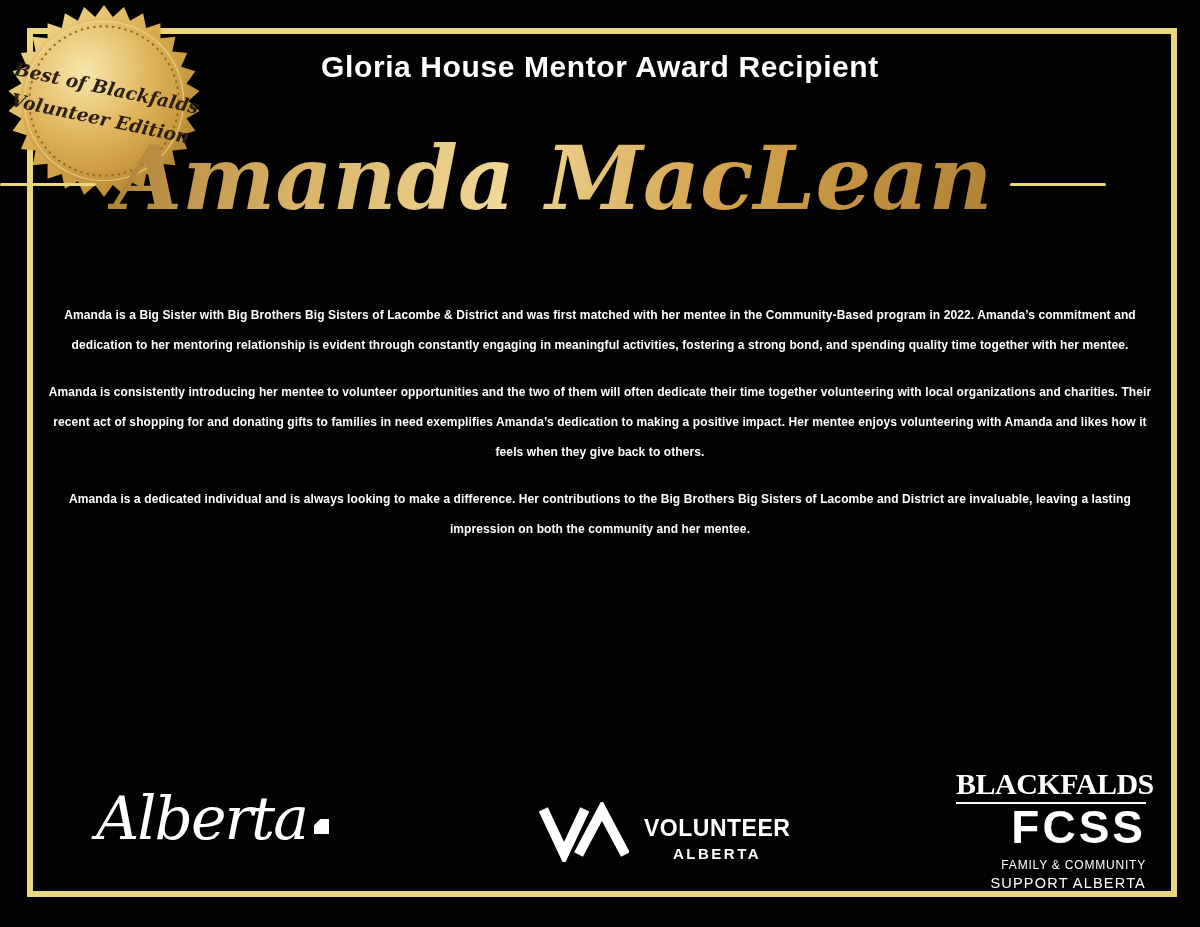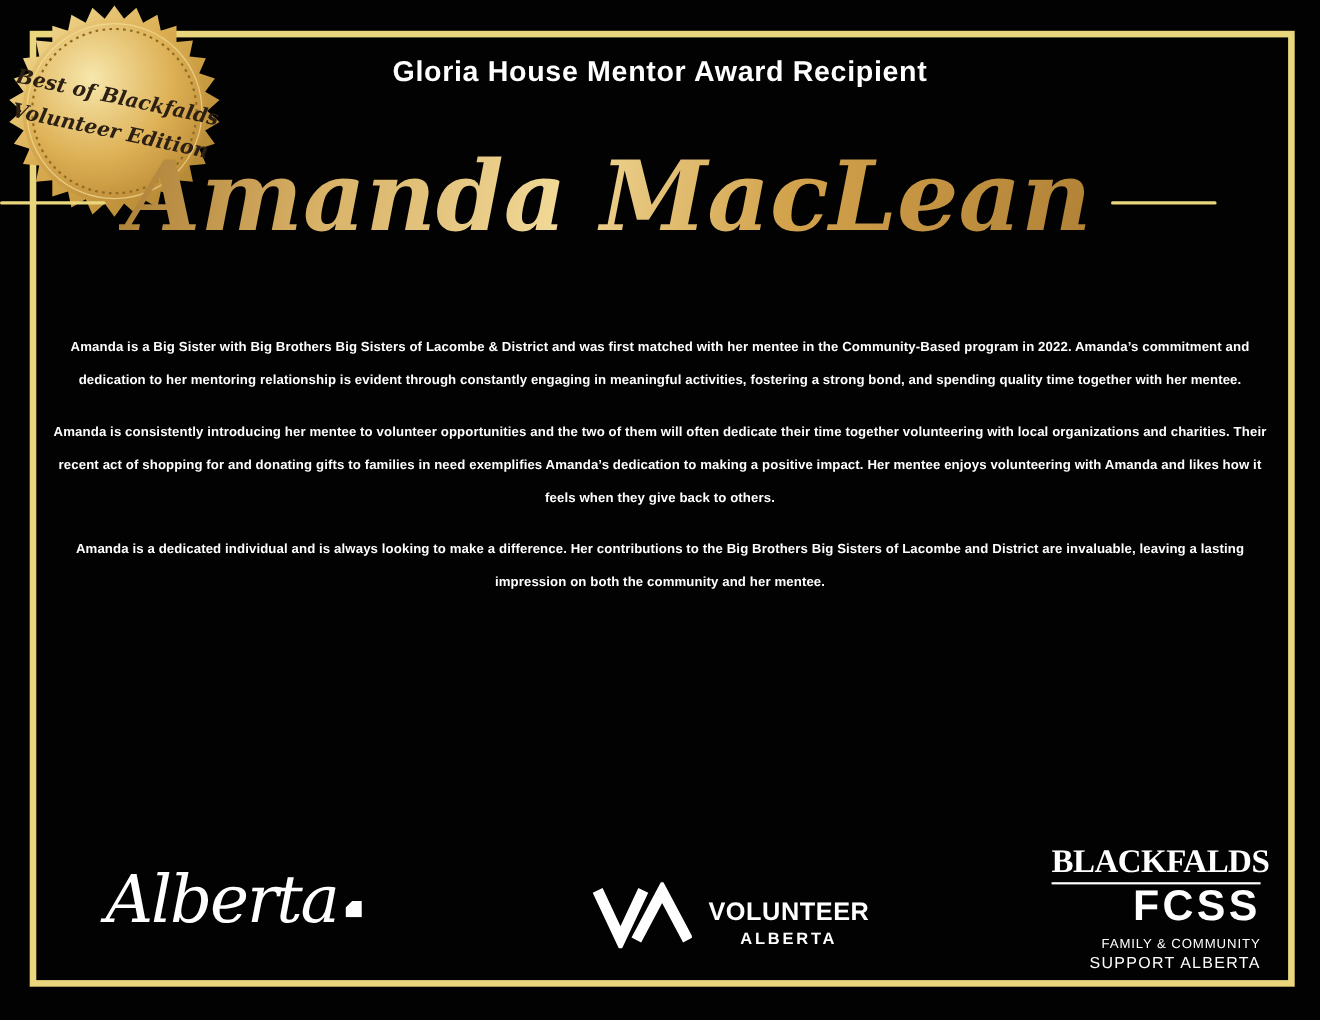--- a/index.html
+++ b/index.html
@@ -40,21 +40,21 @@
   }
   
   .title {
     position: absolute;
     top: 50px;
     left: 0;
     width: 100%;
     margin: 0;
     text-align: center;
     color: var(--text-white, #ffffff);
-    font-size: 26px;
+    font-size: 30px;
     font-weight: bold;
     letter-spacing: 0.6px;
   }
   
   .name-row {
     position: absolute;
     top: 112px;
     left: 0;
     width: 100%;
     height: 145px;
@@ -157,21 +157,21 @@
     font-family: "Liberation Serif", serif;
     font-weight: bold;
     font-size: 30px;
     line-height: 1;
     letter-spacing: -0.5px;
     border-bottom: 2px solid var(--text-white, #ffffff);
     padding-bottom: 3px;
     white-space: nowrap;
   }
   .fcss-l2 {
-    font-size: 39px;
+    font-size: 46px;
     font-weight: bold;
     line-height: 1.02;
     letter-spacing: 3px;
   }
   .fcss-l3 { font-size: 12px; letter-spacing: 0.8px; margin-top: 7px; white-space: nowrap; }
   .fcss-l4 { font-size: 14.5px; letter-spacing: 1.2px; margin-top: 3px; white-space: nowrap; }
 </style>
 </head>
 <body>
 

